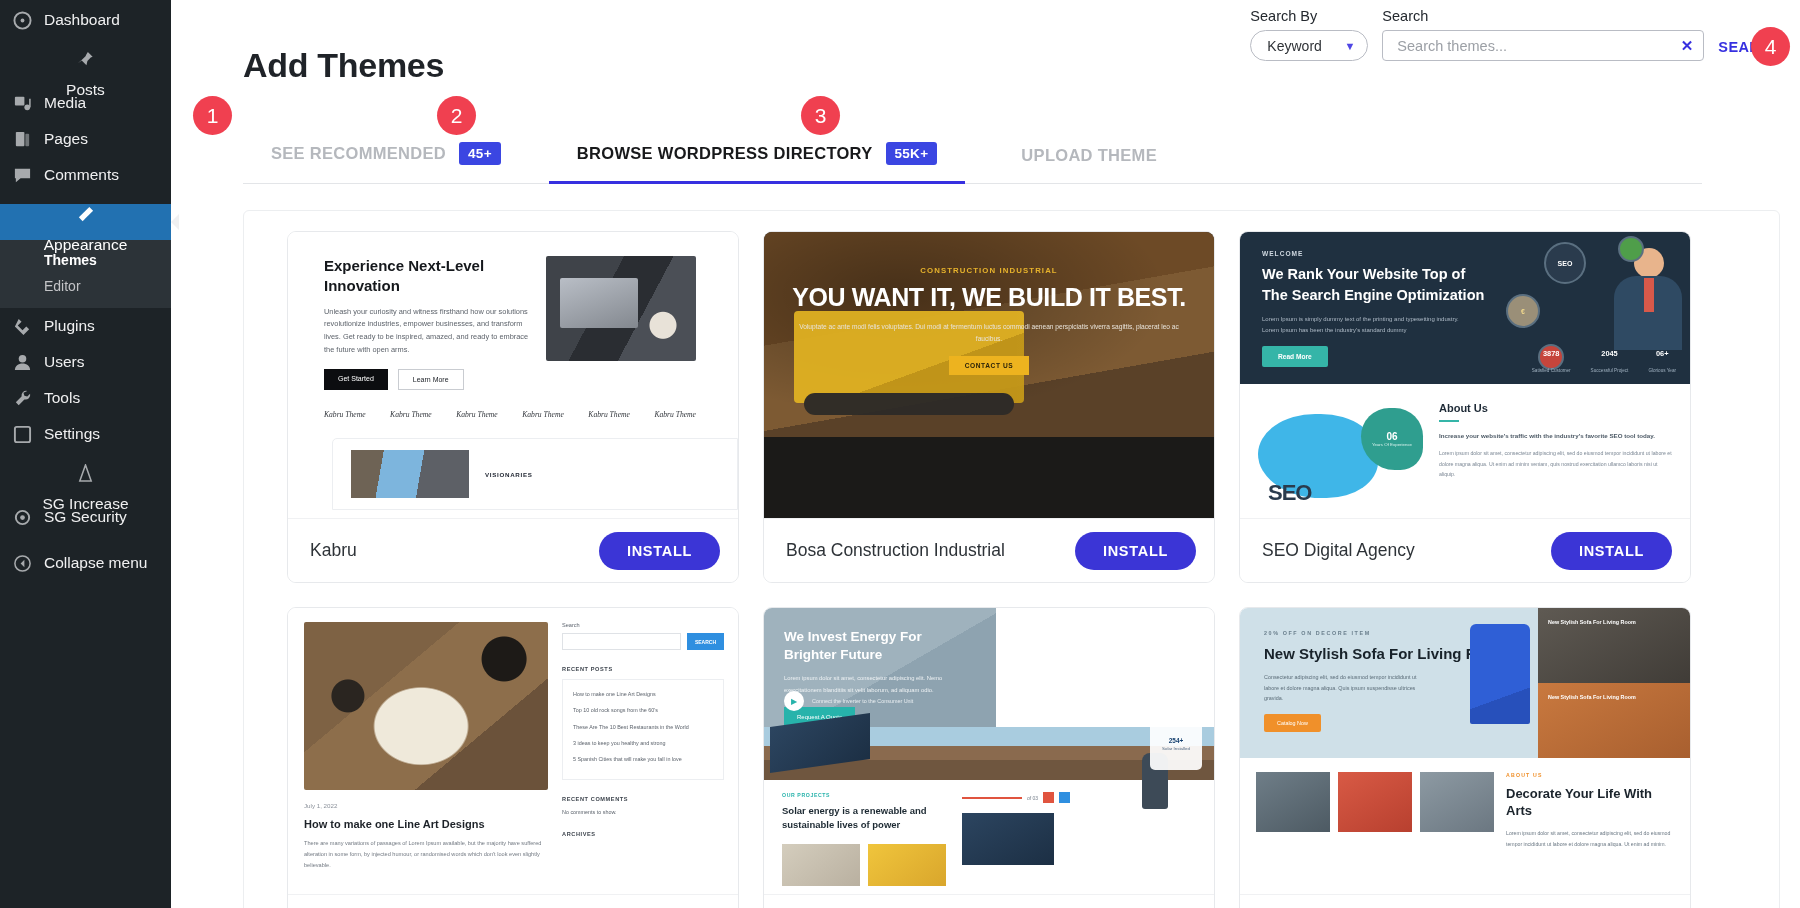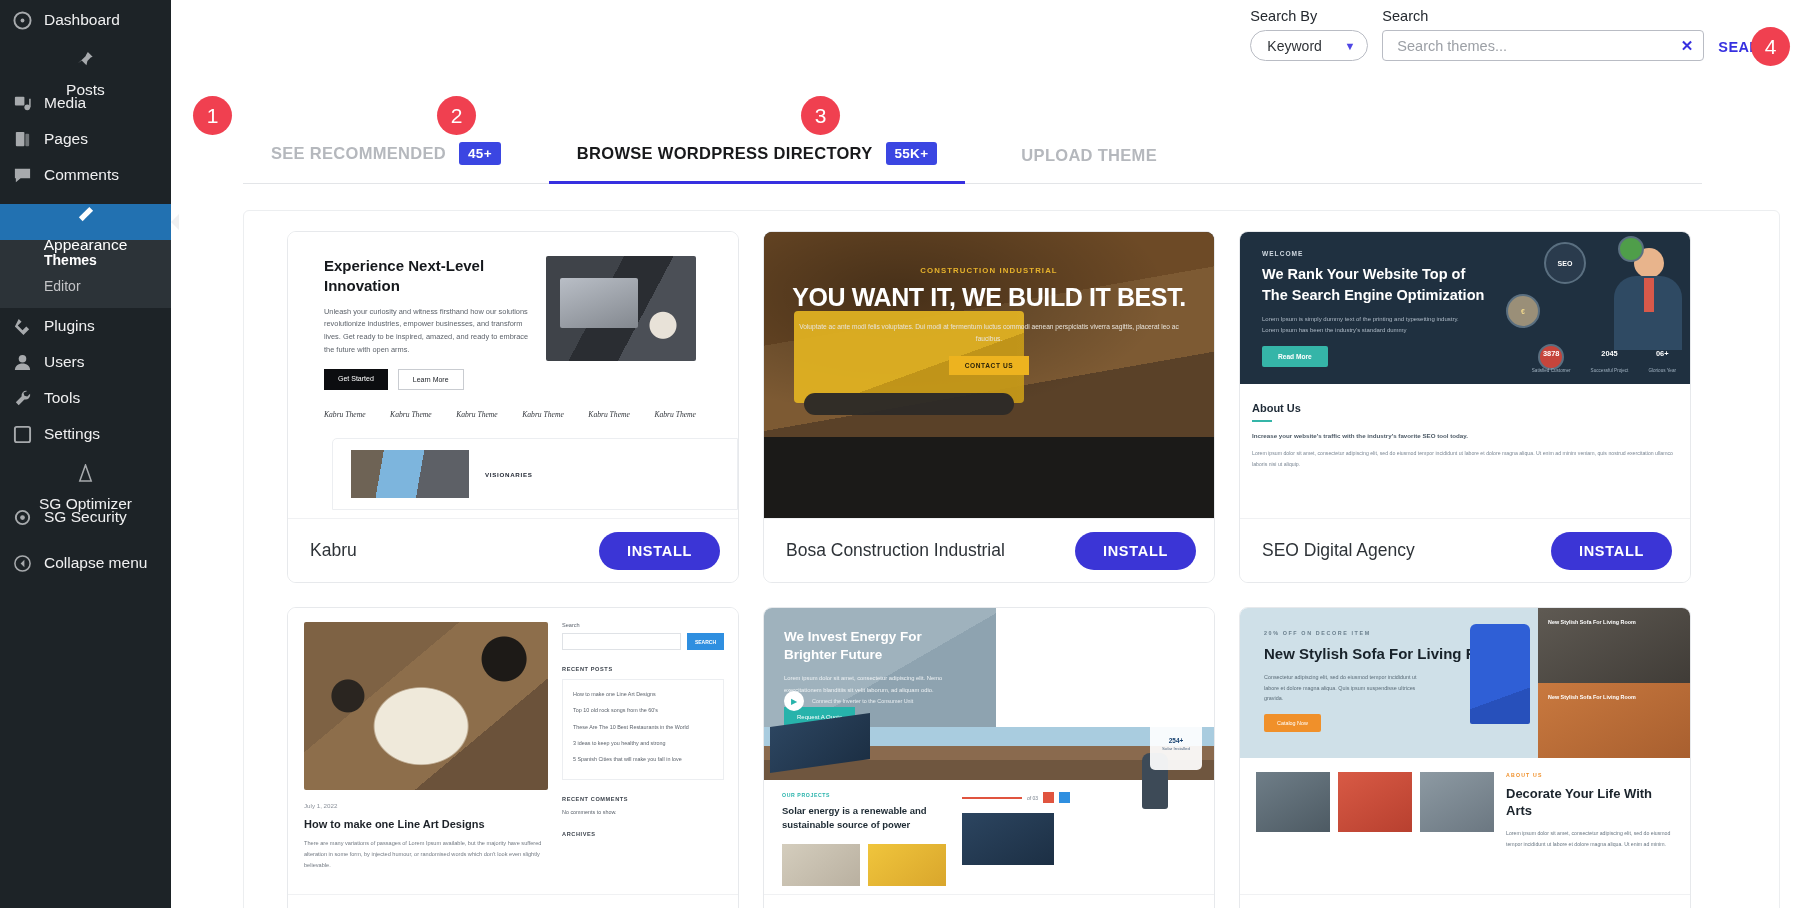--- a/index.html
+++ b/index.html
@@ -398,21 +398,21 @@
         </span>
       <span>Settings</span>
     </div>
 
     <div class="menu-item gap-top">
       <span class="ic">
           <svg viewBox="0 0 20 20">
             <path d="M10 1l6 17H4z" fill="none" stroke="#a7aaad" stroke-width="1.6"></path>
           </svg>
         </span>
-      <span>SG Optimizer</span>
+      <span>SG Increase</span>
     </div>
     <div class="menu-item">
       <span class="ic">
           <svg viewBox="0 0 20 20">
             <circle cx="10" cy="10" r="7" fill="none" stroke="#a7aaad" stroke-width="2"></circle>
             <circle cx="10" cy="10" r="2.5"></circle>
           </svg>
         </span>
       <span>SG Security</span>
     </div>
@@ -441,20 +441,21 @@
         <div class="field-group">
           <div class="field-label">Search</div>
           <div class="search-box">
             <input type="text" placeholder="Search themes..." style="">
             <span class="clear-x">✕</span>
           </div>
         </div>
         <div class="search-btn">SEARCH</div>
       </div>
       <div class="badge-red" id="badge4">4</div>
+      <div class="page-title">Add Themes</div>
     </div>
 
     <div class="tabs-wrap">
       <div class="badge-red" id="badge1">1</div>
       <div class="badge-red" id="badge2">2</div>
       <div class="badge-red" id="badge3">3</div>
       <div class="tabs">
         <div class="tab" id="tab-0">
           <span class="tab-label">SEE RECOMMENDED</span>
           <span class="tab-badge">45+</span>
@@ -548,20 +549,28 @@
                     <b>2045</b>
                     <span>Successful Project</span>
                   </div>
                   <div class="seo-stat">
                     <b>06+</b>
                     <span>Glorious Year</span>
                   </div>
                 </div>
               </div>
               <div class="seo-bot">
+                <div class="seo-ill">
+                  <div class="seo-blob"></div>
+                  <div class="seo-green">
+                    <b>06</b>
+                    <span>Years Of Experience</span>
+                  </div>
+                  <div class="seo-word">SEO</div>
+                </div>
                 <div class="seo-about">
                   <div class="seo-about-h">About Us</div>
                   <div class="seo-rule"></div>
                   <div class="seo-about-p">Increase your website's traffic with the industry's favorite SEO tool today.</div>
                   <div class="seo-about-s">Lorem ipsum dolor sit amet, consectetur adipiscing elit, sed do eiusmod tempor incididunt ut labore et dolore magna aliqua. Ut enim ad minim veniam, quis nostrud exercitation ullamco laboris nisi ut aliquip.</div>
                 </div>
               </div>
             </div>
           </div>
           <div class="card-foot">
@@ -623,21 +632,21 @@
                   <div class="solar-man"></div>
                   <div class="solar-badge">
                     <b>254+</b>
                     <span>Solar Installed</span>
                   </div>
                 </div>
               </div>
               <div class="solar-bot">
                 <div class="solar-b-l">
                   <div class="solar-b-e">OUR PROJECTS</div>
-                  <div class="solar-b-h">Solar energy is a renewable and sustainable source of power</div>
+                  <div class="solar-b-h">Solar energy is a renewable and sustainable lives of power</div>
                   <div class="solar-thumbs">
                     <div class="solar-th th1"></div>
                     <div class="solar-th th2"></div>
                   </div>
                 </div>
                 <div class="solar-b-r">
                   <div class="solar-dots">
                     <span class="solar-line"></span>
                     <span class="solar-cnt">of 03</span>
                     <span class="solar-sq"></span>

